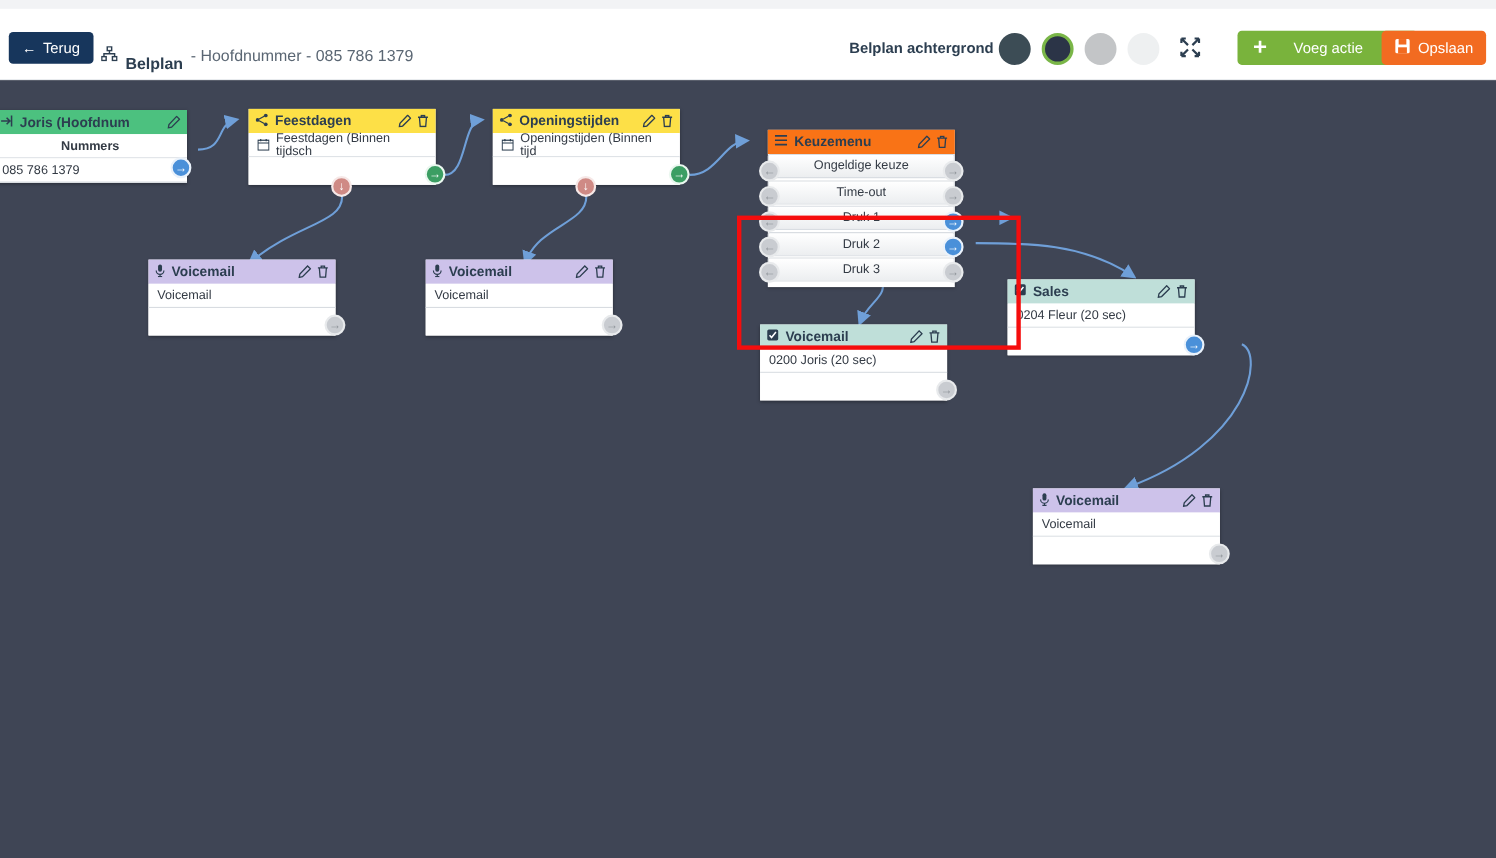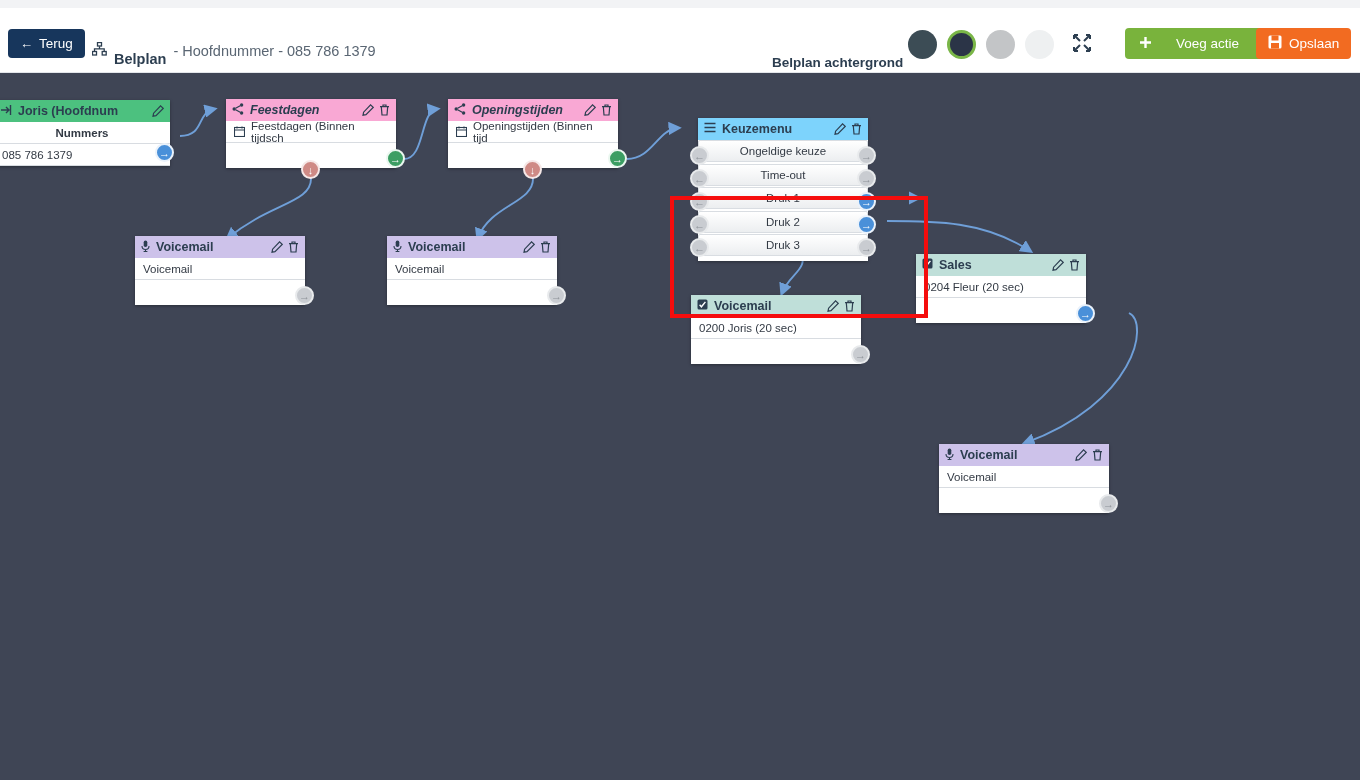--- a/index.html
+++ b/index.html
@@ -31,21 +31,21 @@
   .breadcrumb{
     position:absolute;left:92px;top:34px;
     display:flex;align-items:center;gap:7px;
     font-size:14.5px;color:#5a6673;white-space:nowrap;
   }
   .breadcrumb .bc-strong{color:#2c3e50;font-weight:bold;margin-top:17px;}
   .sitemap-ico{display:block;}
 
   .bg-label{
     position:absolute;left:772px;top:36px;
-    font-size:13.5px;font-weight:bold;color:#2c3e50;white-space:nowrap;margin-top:19px;
+    font-size:13.5px;font-weight:bold;color:#2c3e50;white-space:nowrap;
   }
   .swatches{position:absolute;left:908px;top:30px;display:flex;gap:10px;align-items:center;}
   .sw{width:29px;height:29px;border-radius:50%;cursor:pointer;box-sizing:border-box;}
   .sw.sel{border:3px solid #7ab648;}
   .expand-ico{position:absolute;left:1072px;top:33px;cursor:pointer;}
 
   .btn-green{
     position:absolute;left:1125px;top:28px;height:31px;
     background:#79b33c;border-radius:4px;color:#fff;
     display:flex;align-items:center;gap:24px;padding:0 14px;
@@ -78,22 +78,22 @@
     height:22px;display:flex;align-items:center;padding:0 8px;
     font-size:11.5px;color:#333a44;border-bottom:1px solid #d8dce1;box-sizing:border-box;
     background:#fff;
   }
   .nrow.bold{font-weight:bold;justify-content:center;}
   .nrow.empty{border-bottom:none;}
   .nrow .ico{margin-right:6px;display:inline-flex;}
 
   
   .h-green{background:#4cc17f;}
-  .h-orange{background:#f9a8d4;font-style:italic;}
-  .h-red{background:#7dd3fc;}
+  .h-orange{background:#fde047;}
+  .h-red{background:#f97316;}
   .h-purple{background:#cdc2ea;}
   .h-teal{background:#bfdfd9;}
 
   
   .menu-row{
     position:relative;height:22px;margin:0 0 1.5px 0;
     background:linear-gradient(#ffffff,#eceef0);
     border:1px solid #d9dde2;border-radius:2px;
     display:flex;align-items:center;justify-content:center;
     font-size:11.5px;color:#333a44;box-sizing:border-box;

